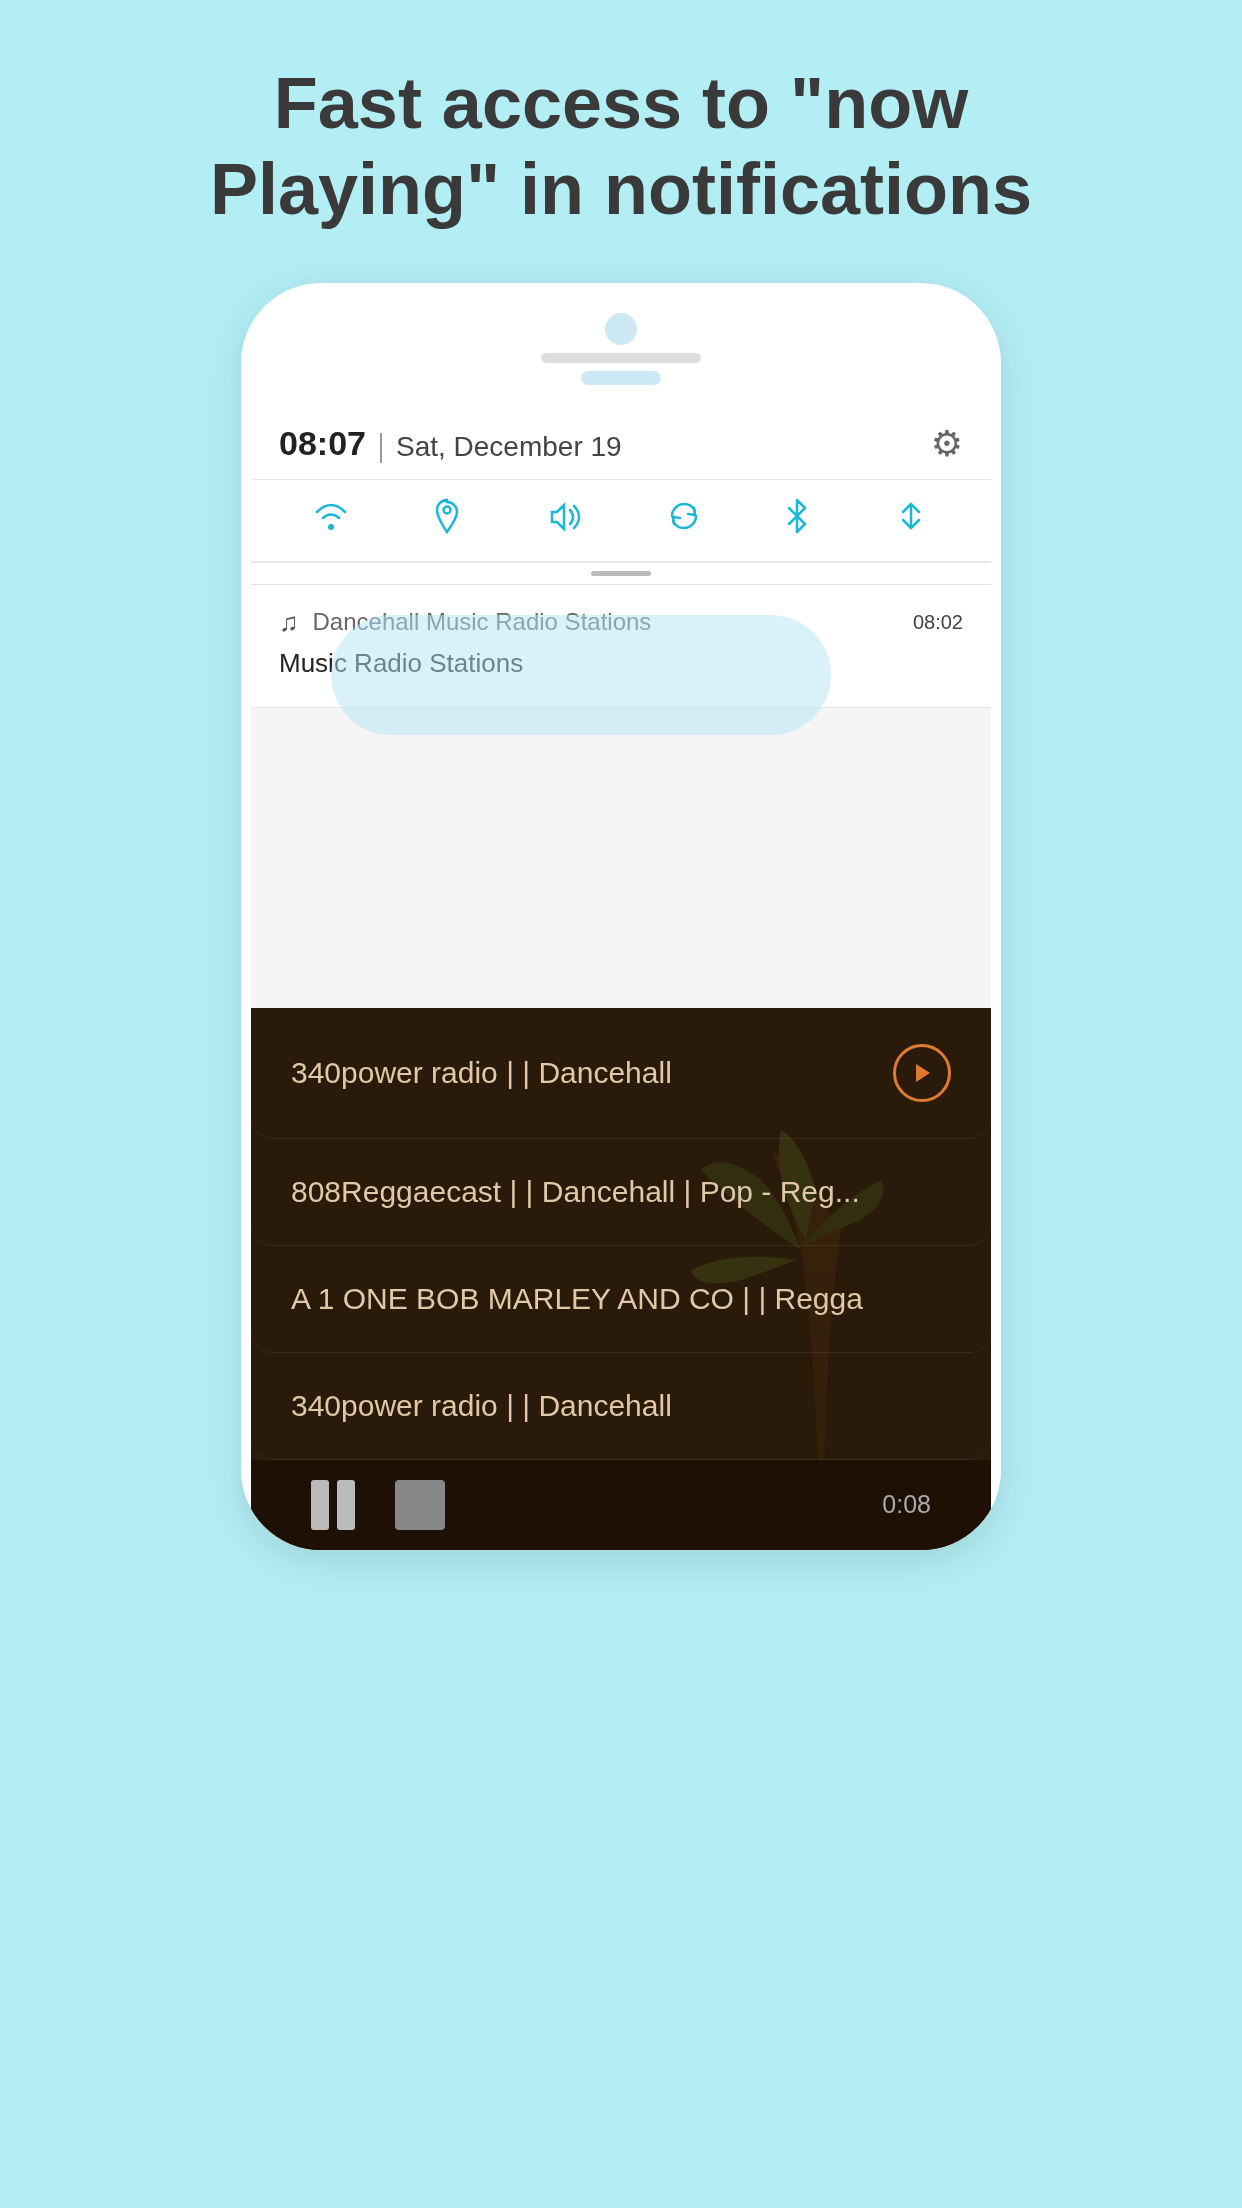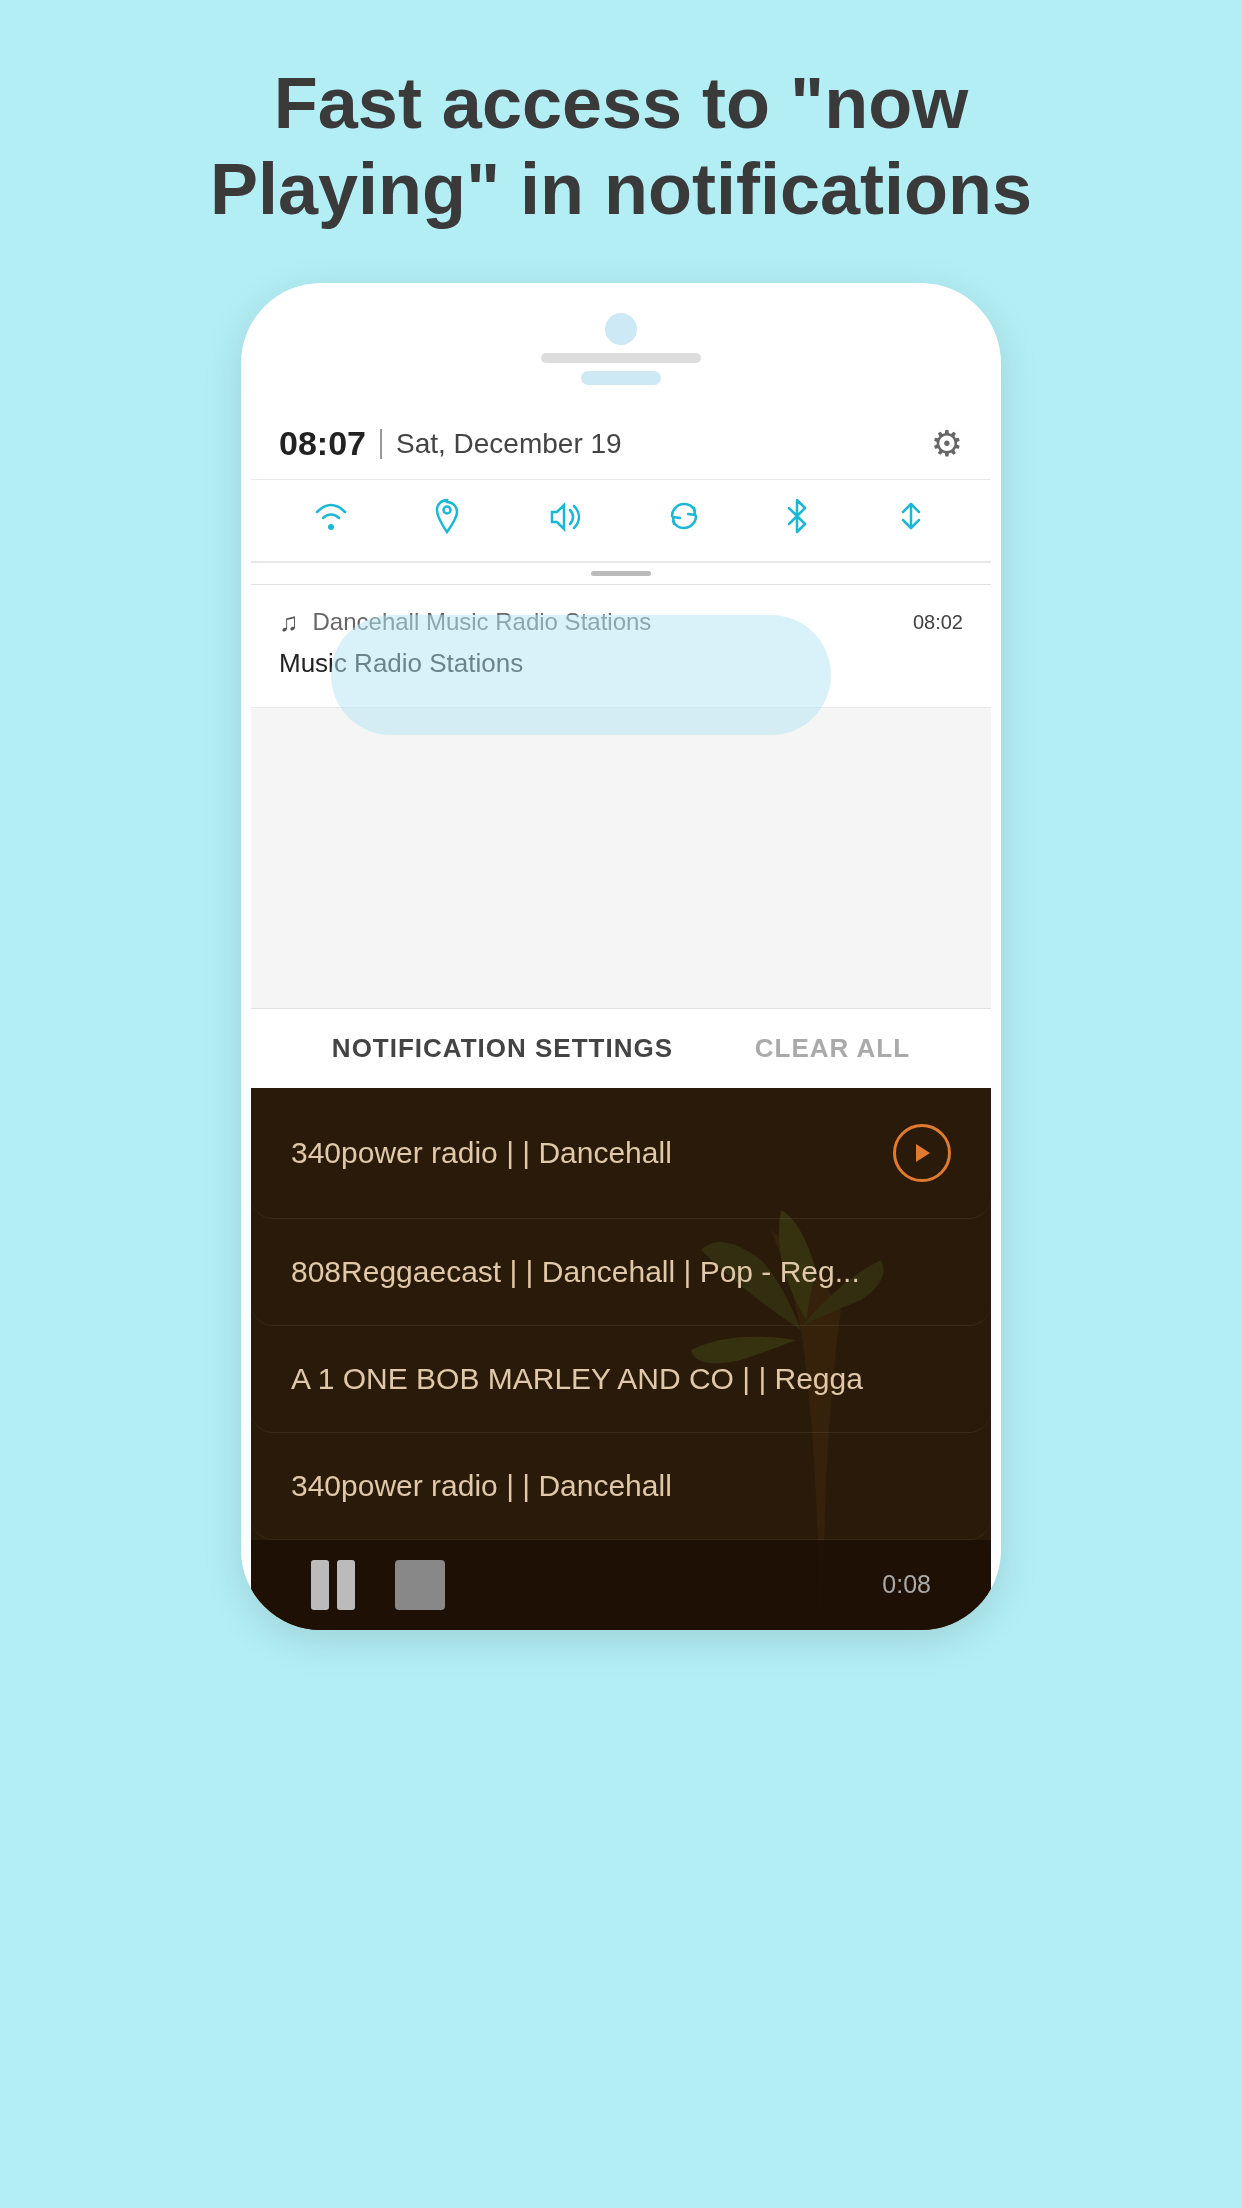--- a/index.html
+++ b/index.html
@@ -81,21 +81,21 @@
       background: #fff;
       display: flex;
       align-items: center;
       justify-content: space-between;
       padding: 18px 28px 14px 28px;
       border-bottom: 1px solid #e8e8e8;
     }
 
     .status-bar-left {
       display: flex;
-      align-items: center;
+      align-items: flex-end;
       gap: 14px;
     }
 
     .status-time {
       font-size: 34px;
       font-weight: 700;
       color: #222;
     }
 
     .status-divider {
@@ -401,24 +401,20 @@
         <div class="notif-header">
           <span class="notif-music-icon">♫</span>
           <span class="notif-app-name">Dancehall Music Radio Stations</span>
           <span class="notif-time">08:02</span>
         </div>
         <div class="notif-title">Music Radio Stations</div>
       </div>
 
       <div class="empty-area"></div>
 
-      <div class="notification-bottom-bar">
-        <span class="notif-btn">NOTIFICATION SETTINGS</span>
-        <span class="notif-btn-clear">CLEAR ALL</span>
-      </div>
     </div>
 
     <div class="radio-list">
 
       <svg class="palm-decoration" viewBox="0 0 350 500" fill="none" xmlns="http://www.w3.org/2000/svg">
         <path d="M180 500 Q175 300 160 200 Q150 150 130 100 Q170 130 200 180 Q190 250 185 350 Q183 420 180 500Z" fill="#5a3a10"></path>
         <path d="M160 200 Q100 160 60 120 Q80 100 120 130 Q140 150 160 200Z" fill="#4a6a20"></path>
         <path d="M165 190 Q130 130 140 80 Q160 90 175 140 Q170 160 165 190Z" fill="#5a7a25"></path>
         <path d="M162 195 Q200 150 240 130 Q250 150 220 170 Q195 180 162 195Z" fill="#4a6a20"></path>
         <path d="M155 210 Q90 200 50 220 Q55 240 100 230 Q130 220 155 210Z" fill="#5a7a25"></path>

